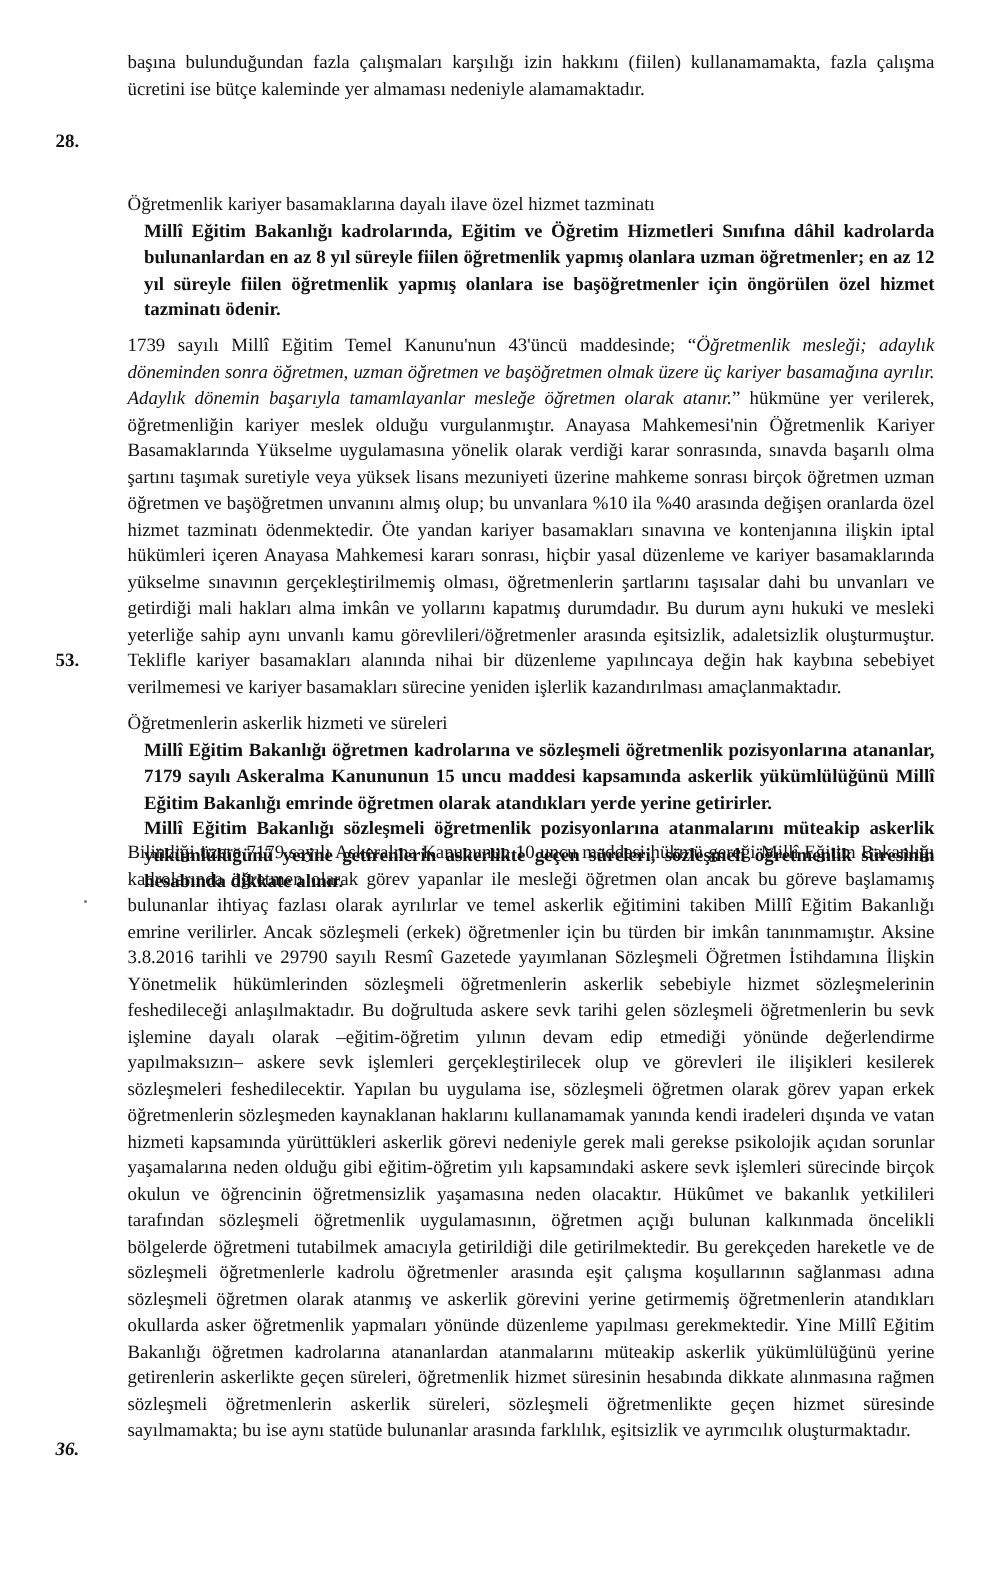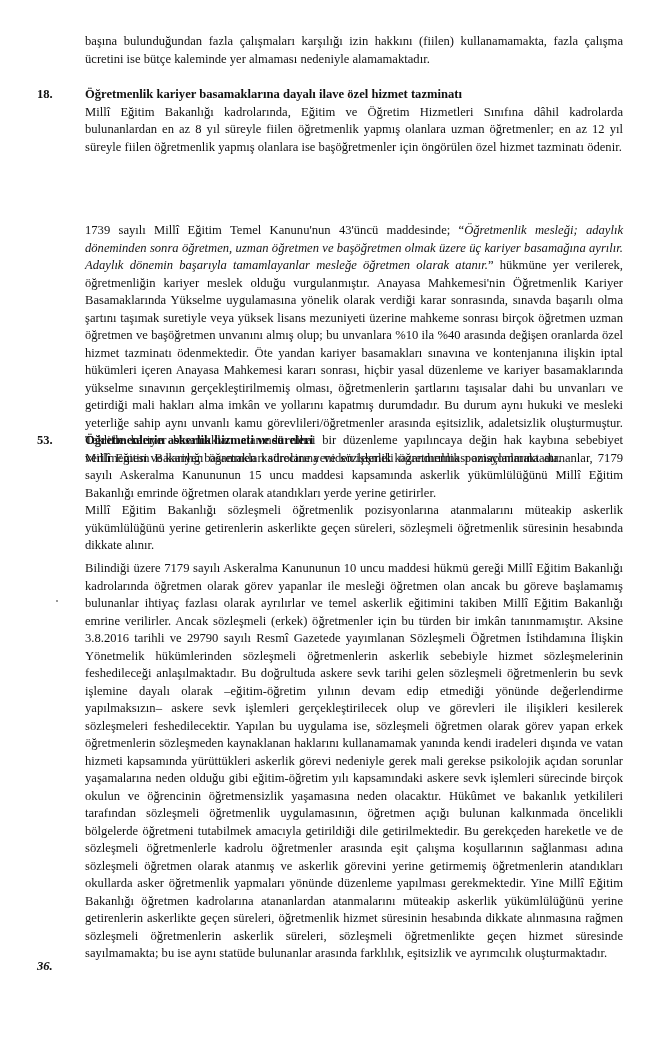--- a/index.html
+++ b/index.html
@@ -12,39 +12,39 @@
   }
   .page { position: absolute; left: 0; top: 0; width: 660px; height: 803px; }
   .block {
     position: absolute; left: 85px; width: 538px;
     text-align: justify;
   }
   .num {
     position: absolute; left: 37px;
     font-weight: bold;
   }
-  .bold { font-weight: normal; }
-  .head { font-weight: bold; }
+  .bold { font-weight: bold; margin-left: 11px; }
+  .head { font-weight: normal; margin-top: 42px; }
   p { margin: 0; }
   i { font-style: italic; }
   .stray-dot {
     position: absolute; left: 56px; top: 600px; width: 2px; height: 2px;
     background: #777; border-radius: 1px;
   }
 </style>
 </head>
 <body>
 
 <div class="page">
 
   <div class="block" style="top:33px;">
     <p>başına bulunduğundan fazla çalışmaları karşılığı izin hakkını (fiilen) kullanamamakta, fazla çalışma ücretini ise bütçe kaleminde yer almaması nedeniyle alamamaktadır.</p>
   </div>
 
-  <div class="num" style="top:86px;">18.</div>
+  <div class="num" style="top:86px;">28.</div>
   <div class="block" style="top:86px;">
     <p class="head">Öğretmenlik kariyer basamaklarına dayalı ilave özel hizmet tazminatı</p>
     <p class="bold">Millî Eğitim Bakanlığı kadrolarında, Eğitim ve Öğretim Hizmetleri Sınıfına dâhil kadrolarda bulunanlardan en az 8 yıl süreyle fiilen öğretmenlik yapmış olanlara uzman öğretmenler; en az 12 yıl süreyle fiilen öğretmenlik yapmış olanlara ise başöğretmenler için öngörülen özel hizmet tazminatı ödenir.</p>
   </div>
   <div class="block" style="top:180px;margin-top:42px;">
     <p><span>1739 sayılı Millî Eğitim Temel Kanunu'nun 43'üncü maddesinde; “</span><i>Öğretmenlik mesleği; adaylık döneminden sonra öğretmen, uzman öğretmen ve başöğretmen olmak üzere üç kariyer basamağına ayrılır. Adaylık dönemin başarıyla tamamlayanlar mesleğe öğretmen olarak atanır.</i><span>” hükmüne yer verilerek, öğretmenliğin kariyer meslek olduğu vurgulanmıştır. Anayasa Mahkemesi'nin Öğretmenlik Kariyer Basamaklarında Yükselme uygulamasına yönelik olarak verdiği karar sonrasında, sınavda başarılı olma şartını taşımak suretiyle veya yüksek lisans mezuniyeti üzerine mahkeme sonrası birçok öğretmen uzman öğretmen ve başöğretmen unvanını almış olup; bu unvanlara %10 ila %40 arasında değişen oranlarda özel hizmet tazminatı ödenmektedir. Öte yandan kariyer basamakları sınavına ve kontenjanına ilişkin iptal hükümleri içeren Anayasa Mahkemesi kararı sonrası, hiçbir yasal düzenleme ve kariyer basamaklarında yükselme sınavının gerçekleştirilmemiş olması, öğretmenlerin şartlarını taşısalar dahi bu unvanları ve getirdiği mali hakları alma imkân ve yollarını kapatmış durumdadır. Bu durum aynı hukuki ve mesleki yeterliğe sahip aynı unvanlı kamu görevlileri/öğretmenler arasında eşitsizlik, adaletsizlik oluşturmuştur. Teklifle kariyer basamakları alanında nihai bir düzenleme yapılıncaya değin hak kaybına sebebiyet verilmemesi ve kariyer basamakları sürecine yeniden işlerlik kazandırılması amaçlanmaktadır.</span></p>
   </div>
 
   <div class="num" style="top:432px;">53.</div>
   <div class="block" style="top:432px;">

